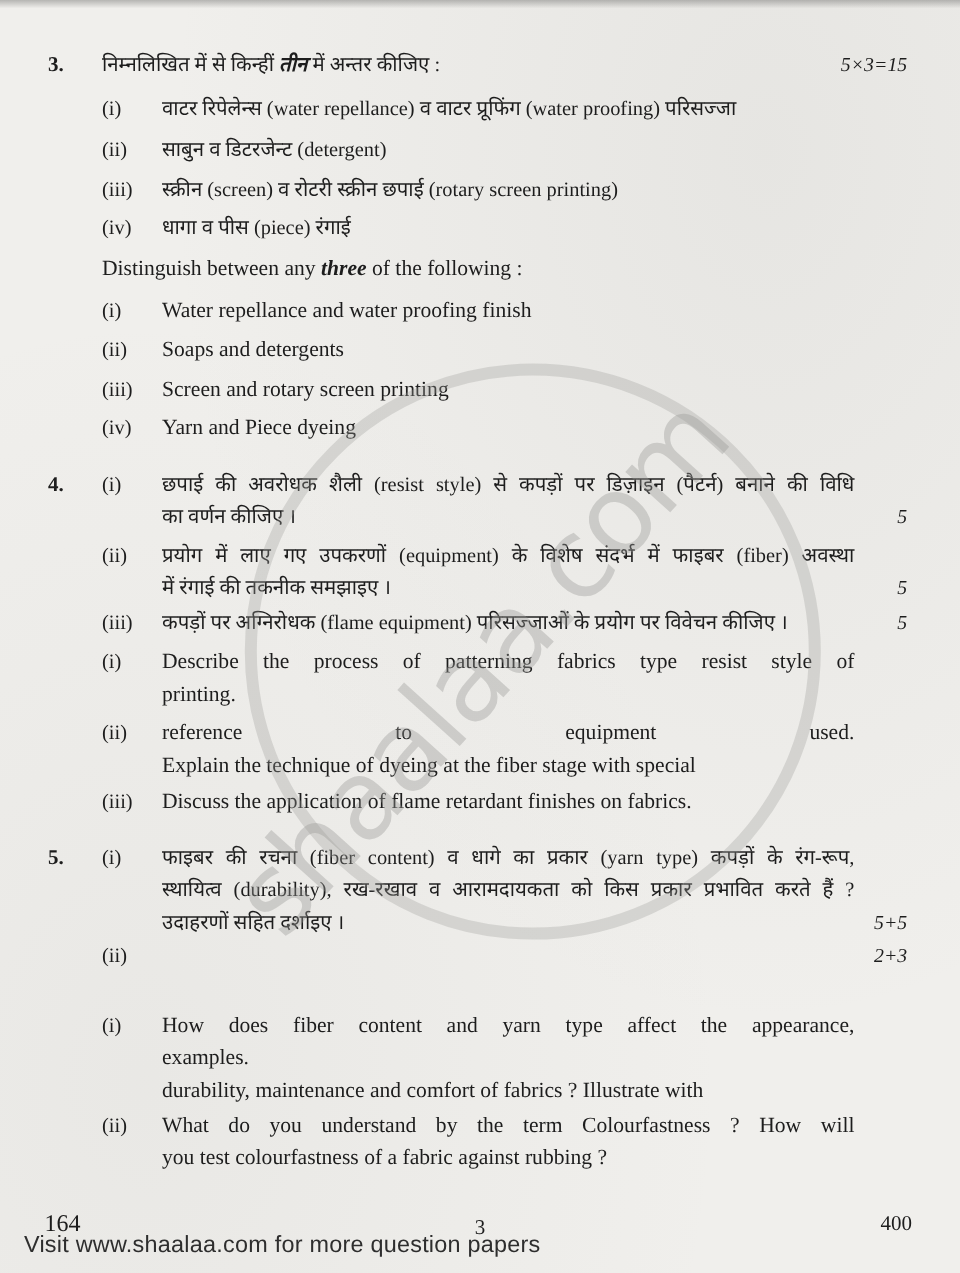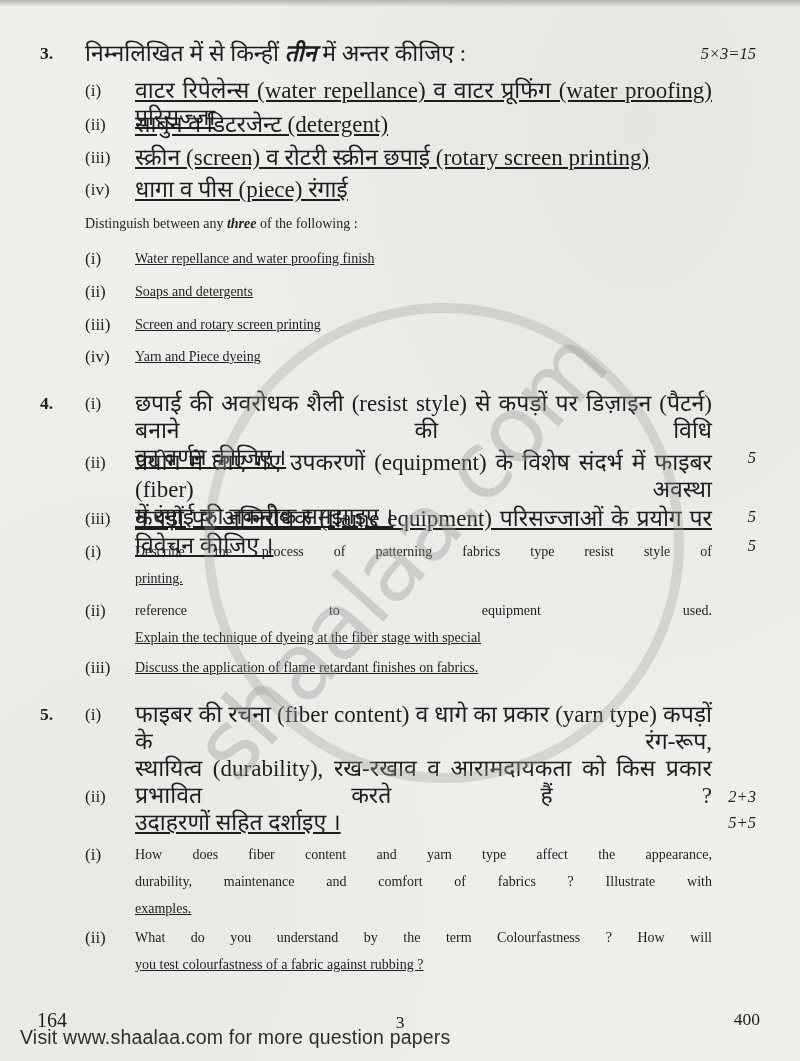--- a/index.html
+++ b/index.html
@@ -20,29 +20,29 @@
   
   .row {
     position:absolute; left:40px; width:716px;
     display:grid; grid-template-columns:45px 50px 1fr 44px;
     align-items:start;
   }
   .num  { grid-column:1; font-weight:bold; font-size:17.5px; line-height:27px; }
   .lbl  { grid-column:2; font-size:17px; line-height:27px; }
   .text { grid-column:3; }
   .span23 { grid-column:2 / 4; }
-  .hi .text, .hi .span23 { font-size:23px; line-height:27px; }
-  .en .text, .en .span23 { font-size:14px; line-height:27px; }
+  .hi .text, .hi .span23 { font-size:17px; line-height:27px; }
+  .en .text, .en .span23 { font-size:18px; line-height:27px; }
   .marks {
     grid-column:4; justify-self:end; align-self:end;
     font-style:italic; font-size:16.5px; line-height:27px; white-space:nowrap;
   }
   .em { font-weight:bold; font-style:italic; }
   .tline { text-align:justify; text-align-last:justify; }
-  .tline:last-child { text-align-last:left;text-decoration:underline; }
+  .tline:last-child { text-align-last:left; }
   
   .wm-circle {
     position:absolute; left:204px; top:303px; width:480px; height:480px;
     box-sizing:border-box; border:10px solid rgba(158,158,156,0.32);
     border-radius:50%; z-index:5; pointer-events:none;
   }
   .wm-text {
     position:absolute; left:100px; top:485px; width:600px; height:140px;
     display:flex; align-items:center; justify-content:center;
     transform:rotate(-48deg);
@@ -189,22 +189,22 @@
   </div>
   <div class="row hi" style="top:783px">
     <span class="lbl">(ii)</span>
     <span class="marks">2+3</span>
   </div>
 
   <div class="row en" style="top:841px">
     <span class="lbl">(i)</span>
     <span class="text">
         <div class="tline">How does fiber content and yarn type affect the appearance,</div>
+        <div class="tline">examples.</div>
         <div class="tline">durability, maintenance and comfort of fabrics ? Illustrate with</div>
-        <div class="tline">examples.</div>
       </span>
   </div>
   <div class="row en" style="top:924px">
     <span class="lbl">(ii)</span>
     <span class="text">
         <div class="tline">What do you understand by the term Colourfastness ? How will</div>
         <div class="tline">you test colourfastness of a fabric against rubbing ?</div>
       </span>
   </div>
 

